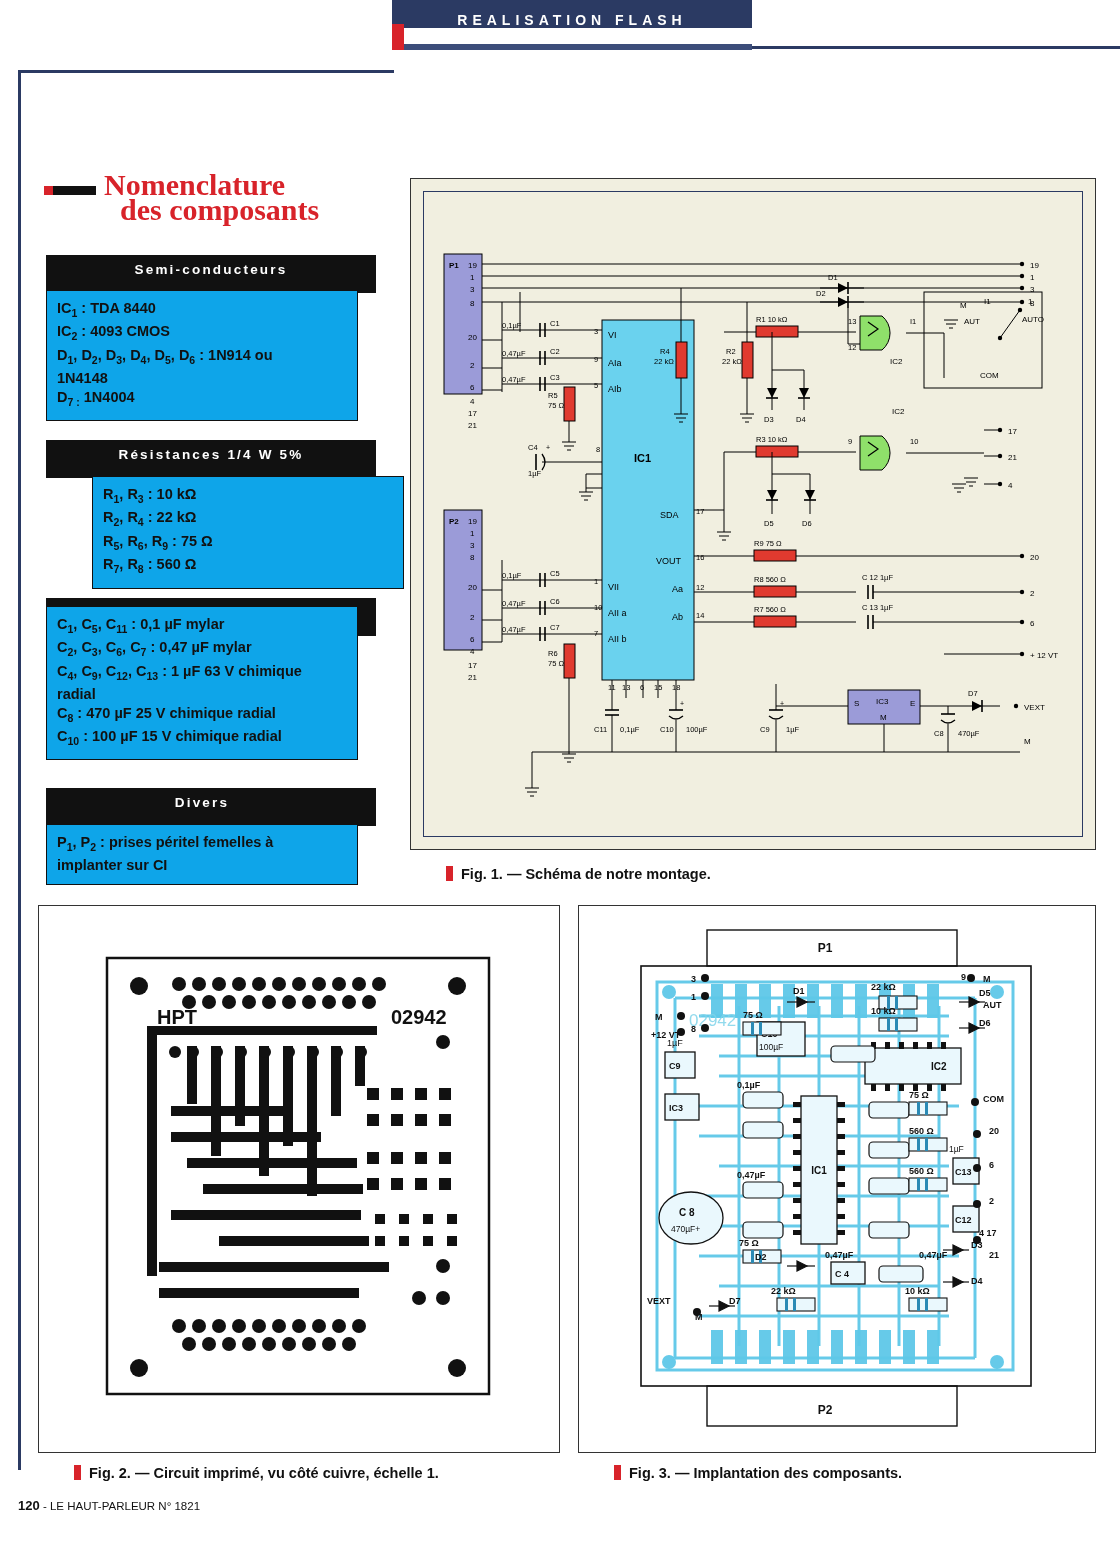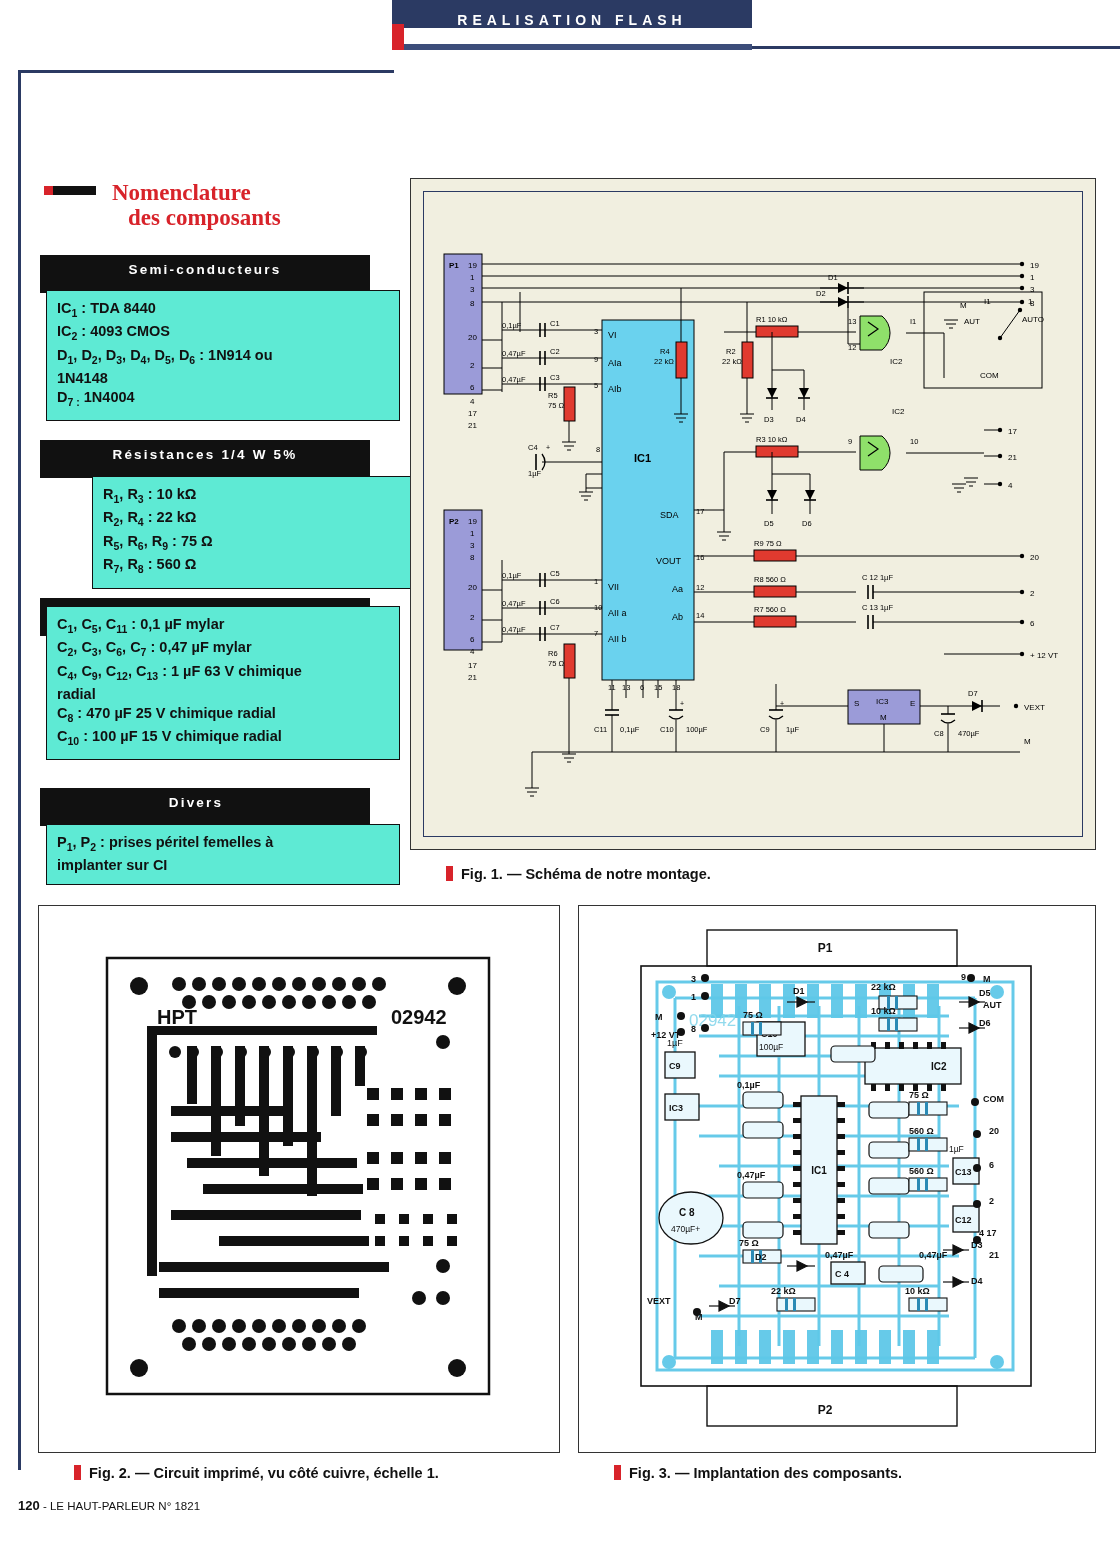--- a/index.html
+++ b/index.html
@@ -37,40 +37,40 @@
 
   
   .frame-left { position:absolute; left:18px; top:70px; width:3px; height:1400px; background:#2b3a63; }
   .frame-top  { position:absolute; left:18px; top:70px; width:376px; height:3px; background:#2b3a63; }
 
   
   .nomen { position:absolute; left:46px; top:172px; width:330px; }
   .nomen .dash { position:absolute; left:0; top:14px; width:50px; height:9px; background:#111; }
   .nomen .sqr  { position:absolute; left:-2px; top:14px; width:9px; height:9px; background:#d8232a; }
   .nomen h1 {
-    margin:8px; padding:0 0 0 58px;
+    margin:0; padding:0 0 0 58px;
     font-family:"Liberation Serif", serif;
-    color:#d8232a; font-size:23px; line-height:25px; font-weight:bold;
+    color:#d8232a; font-size:30px; line-height:25px; font-weight:bold;
   }
   .nomen h1 .l2 { display:block; padding-left:16px; }
 
   
   .sec-bar {
-    position:absolute; left:40px; width:330px; height:38px;
+    position:absolute; left:46px; width:330px; height:38px;
     background:#111111;
   }
   .sec-bar span {
     display:block; text-align:center; line-height:30px;
     color:#ffffff; font-size:13.5px; font-weight:bold; letter-spacing:2.2px;
   }
   .sec-bar.right span { padding-right:18px;border-radius:13px; }
 
   .sec-box {
-    position:absolute; left:46px; width:354px;
-    background:#5eead4; border:1px solid #111;
+    position:absolute; left:46px; width:312px;
+    background:#0ea5e9; border:1px solid #111;
     padding:8px 10px 9px 10px;
     font-size:14.5px; font-weight:bold; line-height:18.5px; color:#111;
   }
   .sec-box sub { font-size:10.5px; }
 
   
   .fig1 {
     position:absolute; left:410px; top:178px; width:686px; height:672px;
     background:#f1efe0; border:1px solid #333;
   }

